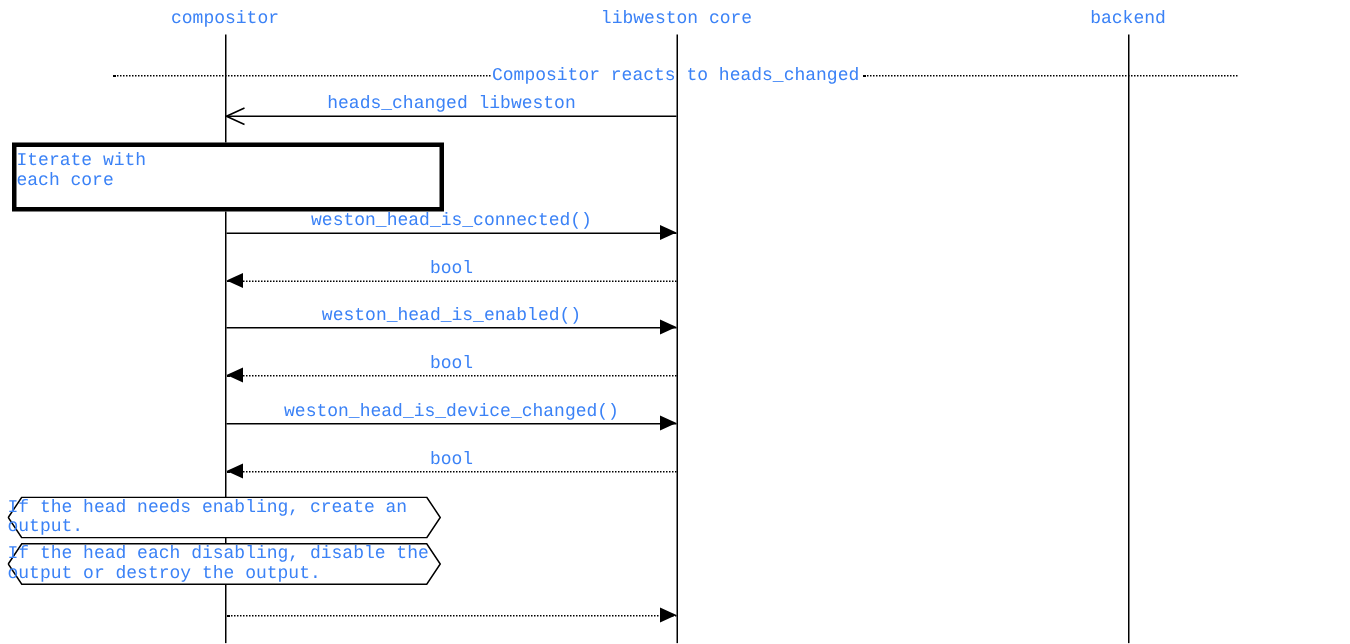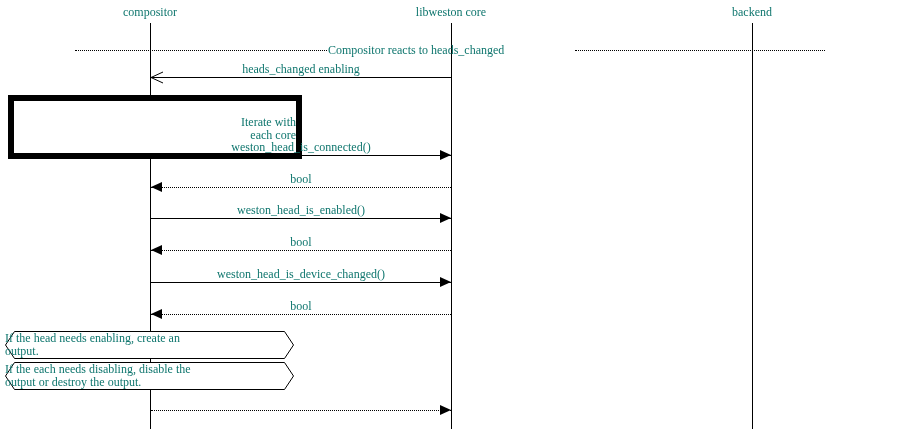--- a/index.html
+++ b/index.html
@@ -1,23 +1,23 @@
 <!DOCTYPE html>
 <html><head>
 <meta charset="utf-8">
 <style>
   html, body { margin: 0; padding: 0; background: #ffffff; }
   .diagram {
     position: relative;
     width: 900px;
     height: 429px;
     background: #ffffff;
-    font-family: Liberation Serif, serif;
+    font-family: Liberation Mono, monospace;
     font-size: 12px;
-    color: #0f766e;
+    color: #3b82f6;
     overflow: hidden;
   }
   .lifeline {
     position: absolute;
     top: 23px;
     bottom: 0;
     width: 0;
     border-left: 1px solid #000;
   }
   .participant-label {
@@ -70,25 +70,25 @@
   }
   .arr-right { border-left: 11px solid #000; }
   .arr-left  { border-right: 11px solid #000; }
   .open-arrow { position: absolute; }
   .note-box {
     position: absolute;
     left: 8px;
     top: 95px;
     width: 282px;
     height: 37px;
-    border: 6px solid #000000;
+    border: 3px solid #000000;
     background: #ffffff;
-    text-align: right;
+    text-align: left;
     line-height: 12.5px;
-    padding-top: 15px;
+    padding-top: 3px;
     box-sizing: content-box;
   }
   .hex { position: absolute; left: 5px; width: 289px; height: 28px; }
   .hex svg { position: absolute; left: 0; top: 0; }
   .hex-text {
     position: absolute;
     left: 0;
     top: 1px;
     width: 289px;
     line-height: 13px;
@@ -105,21 +105,21 @@
   <div class="lifeline" style="left:752px;"></div>
 
   <div class="participant-label" style="left:90px;">compositor</div>
   <div class="participant-label" style="left:391px;">libweston core</div>
   <div class="participant-label" style="left:692px;">backend</div>
 
   <div class="dots" style="left:75px; top:50px; width:252px;"></div>
   <div class="divider-label">Compositor reacts to heads_changed</div>
   <div class="dots" style="left:575px; top:50px; width:250px;"></div>
 
-  <div class="msg-label" style="top:62px;">heads_changed enabling</div>
+  <div class="msg-label" style="top:62px;">heads_changed libweston</div>
   <div class="msg-line-solid" style="top:77px;"></div>
   <svg class="open-arrow" style="left:150px; top:71px;" width="14" height="13">
     <polyline points="13,1 1,6.5 13,12" fill="none" stroke="#000" stroke-width="1"></polyline>
   </svg>
 
   <div class="note-box">
     <div class="note-line">Iterate with</div>
     <div class="note-line">each core</div>
   </div>
 
@@ -155,21 +155,21 @@
       <div class="hex-line">If the head needs enabling, create an</div>
       <div class="hex-line">output.</div>
     </div>
   </div>
 
   <div class="hex" style="top:362px;">
     <svg width="289" height="28">
       <polygon points="0.5,14 9.5,0.5 279.5,0.5 288.5,14 279.5,27.5 9.5,27.5" fill="#ffffff" stroke="#000000" stroke-width="1"></polygon>
     </svg>
     <div class="hex-text">
-      <div class="hex-line">If the each needs disabling, disable the</div>
+      <div class="hex-line">If the head each disabling, disable the</div>
       <div class="hex-line">output or destroy the output.</div>
     </div>
   </div>
 
   <div class="msg-line-dotted" style="top:410px;"></div>
   <div class="arr arr-right" style="left:440px; top:405px;"></div>
 
 </div>
 
 </body></html>

